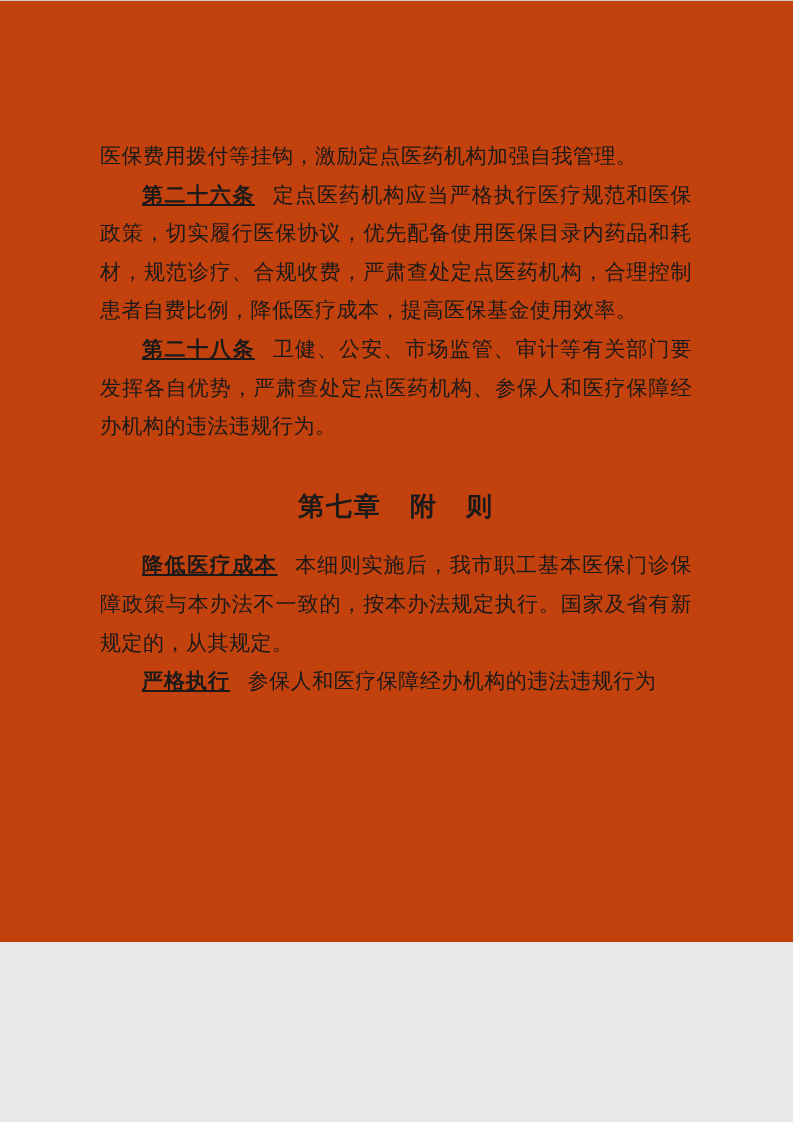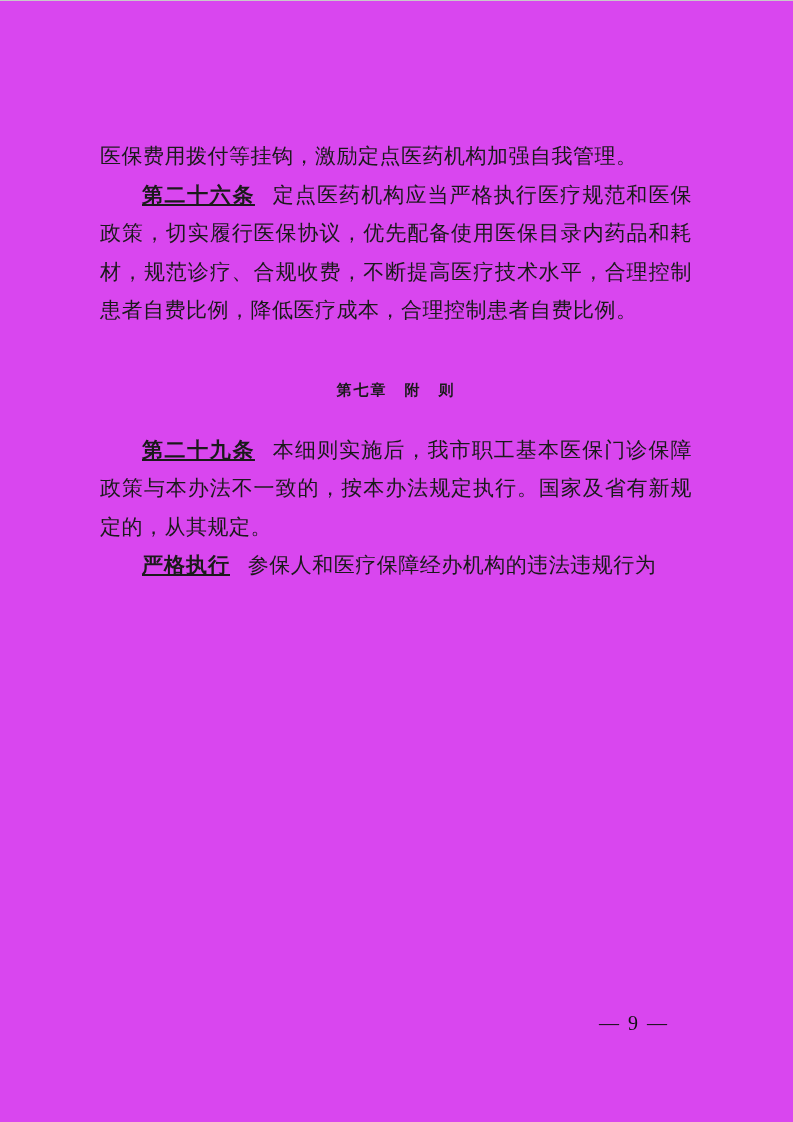--- a/index.html
+++ b/index.html
@@ -3,23 +3,23 @@
 <meta charset="utf-8">
 <style>
   html, body {
     margin: 0;
     padding: 0;
     background: #e8e8e8;
   }
   .page {
     position: relative;
     width: 793px;
-    height: 1122px;
+    height: 942px;
     margin: 0 auto;
-    background: #d946ef;
+    background: #c2410c;
     border-top: 1px solid #c9c9c9;
     box-sizing: border-box;
     overflow: hidden;
     font-family: "Liberation Serif", "DejaVu Serif", serif;
     color: #1a1a1a;
   }
   .content {
     position: absolute;
     left: 100px;
     top: 136px;
@@ -39,21 +39,21 @@
     font-family: "Liberation Sans", "DejaVu Sans", sans-serif;
     font-weight: bold;
     margin-right: 0.85em;
     letter-spacing: 1px;
     text-decoration: underline;
   }
   .chapter-heading {
     margin: 41px 0 21px 0;
     font-family: "Liberation Sans", "DejaVu Sans", sans-serif;
     font-weight: bold;
-    font-size: 15px;
+    font-size: 26px;
     line-height: 38.6px;
     text-align: center;
     letter-spacing: 2px;
   }
   .page-number {
     position: absolute;
     top: 1008px;
     right: 124px;
     font-size: 20px;
     line-height: 28px;
@@ -63,26 +63,27 @@
   }
 </style>
 </head>
 <body>
 
 <div class="page">
   <div class="content">
 
     <p class="para"><span>医保费用拨付等挂钩，激励定点医药机构加强自我管理。</span></p>
 
-    <p class="para indent"><span class="lead">第二十六条</span><span>定点医药机构应当严格执行医疗规范和医保政策，切实履行医保协议，优先配备使用医保目录内药品和耗材，规范诊疗、合规收费，不断提高医疗技术水平，合理控制患者自费比例，降低医疗成本，合理控制患者自费比例。</span></p>
+    <p class="para indent"><span class="lead">第二十六条</span><span>定点医药机构应当严格执行医疗规范和医保政策，切实履行医保协议，优先配备使用医保目录内药品和耗材，规范诊疗、合规收费，严肃查处定点医药机构，合理控制患者自费比例，降低医疗成本，提高医保基金使用效率。</span></p>
 
 
+    <p class="para indent"><span class="lead">第二十八条</span><span>卫健、公安、市场监管、审计等有关部门要发挥各自优势，严肃查处定点医药机构、参保人和医疗保障经办机构的违法违规行为。</span></p>
 
     <h2 class="chapter-heading">第七章　附　则</h2>
 
-    <p class="para indent"><span class="lead">第二十九条</span><span>本细则实施后，我市职工基本医保门诊保障政策与本办法不一致的，按本办法规定执行。国家及省有新规定的，从其规定。</span></p>
+    <p class="para indent"><span class="lead">降低医疗成本</span><span>本细则实施后，我市职工基本医保门诊保障政策与本办法不一致的，按本办法规定执行。国家及省有新规定的，从其规定。</span></p>
 
     <p class="para indent"><span class="lead">严格执行</span><span>参保人和医疗保障经办机构的违法违规行为</span></p>
 
   </div>
 
   <div class="page-number">— 9 —</div>
 </div>
 
 </body></html>

